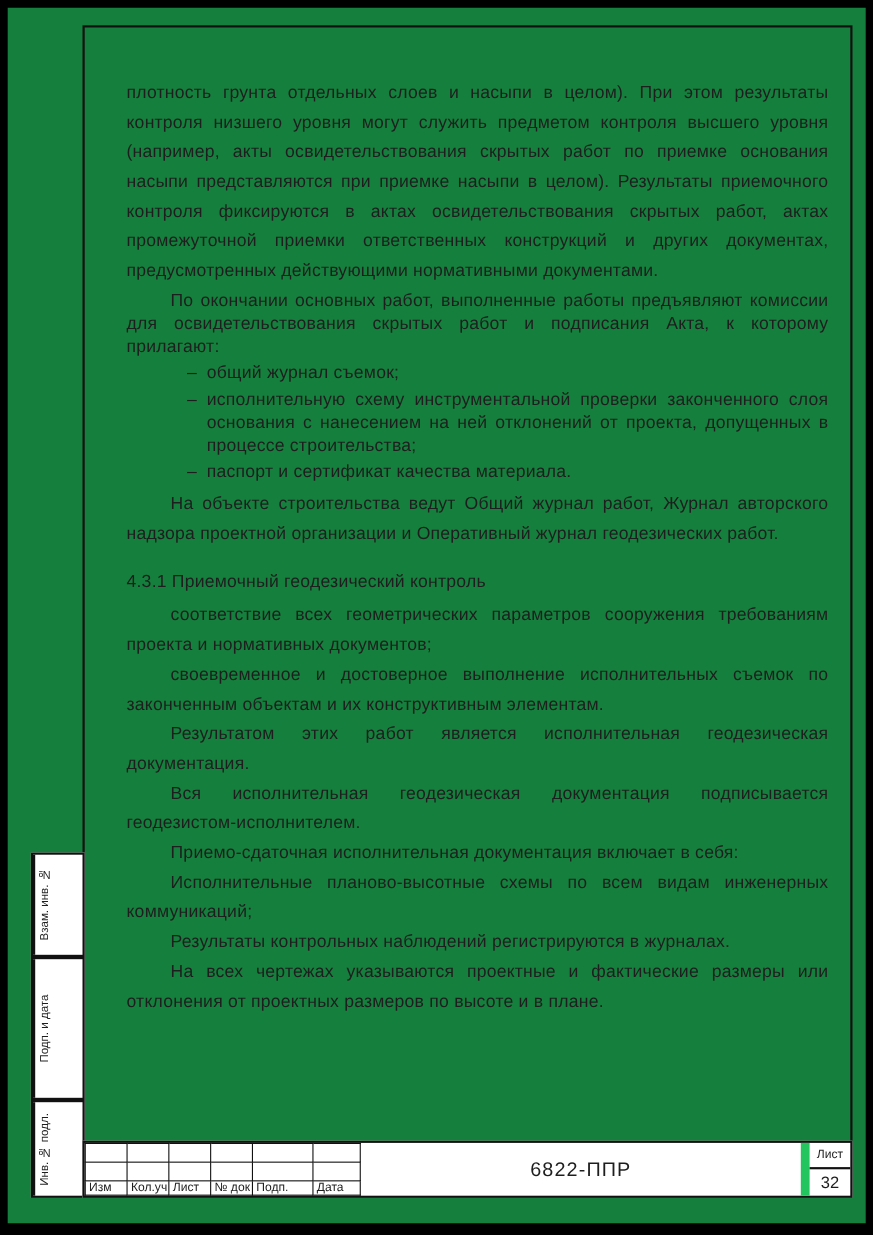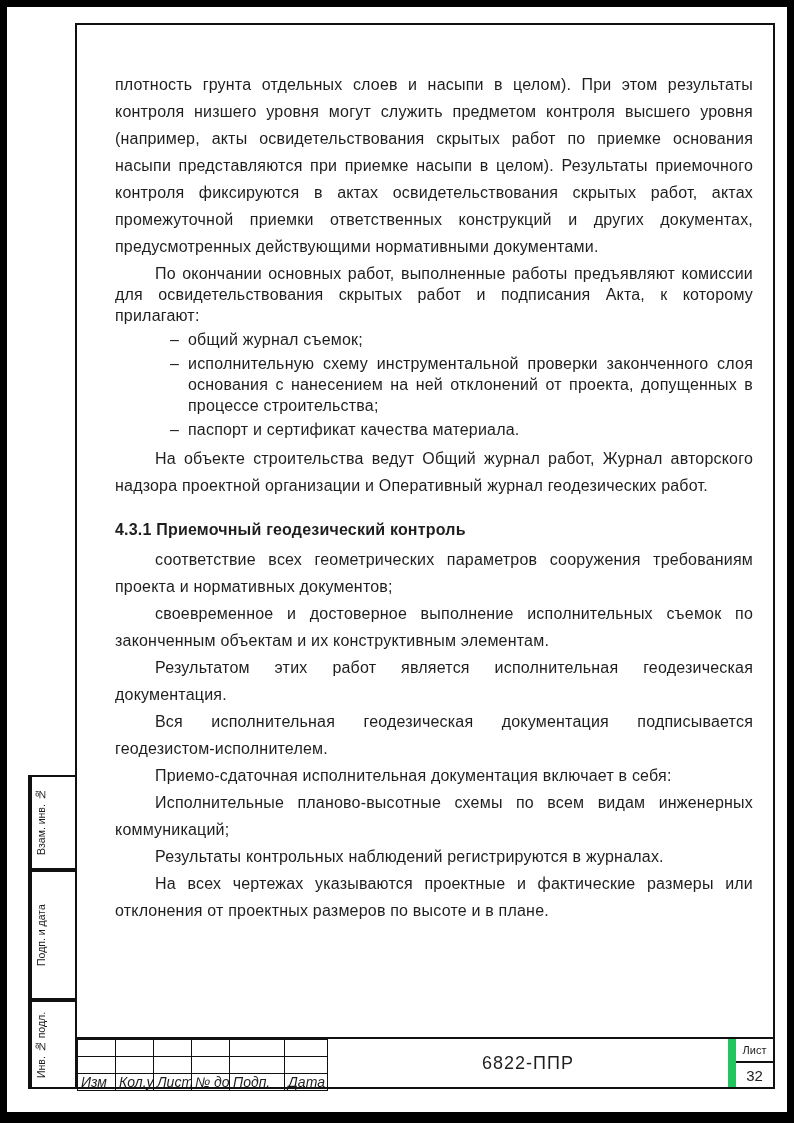--- a/index.html
+++ b/index.html
@@ -1,20 +1,20 @@
 <!DOCTYPE html>
 <html><head>
 <meta charset="utf-8">
 <style>
   html,body { margin:0; padding:0; background:#e8e8e8; }
   .page {
     position:relative;
     width:794px; height:1123px;
     box-sizing:border-box;
-    background:#ffffff;
+    background:#15803d;
     border-style:solid; border-color:#000;
     border-width:7px 7px 11px 7px;
     font-family:"Liberation Sans", sans-serif;
     color:#1e1e1e;
     overflow:hidden;
   }
   
   .frame {
     position:absolute; left:68px; top:16px;  
     width:700px; height:1066px;
@@ -29,21 +29,21 @@
     text-align:justify;
     letter-spacing:0.2px;
   }
   .p { margin:0; line-height:27px; text-indent:40px; }
   .p-first { text-indent:0; margin-top:46px; }
   .p-tight { line-height:21px; margin-top:3px; }
   .blist { list-style:none; margin:3px 0 0 0; padding:0 0 0 55px; line-height:21px; }
   .blist li { position:relative; padding-left:18px; margin-bottom:3px; }
   .bmark { position:absolute; left:0; top:0; text-indent:0; }
   .p-afterlist { margin-top:5px; }
-  .hsec { margin:17px 0 3px 0; font-size:16px; font-weight:bold; line-height:27px; text-align:left; }
+  .hsec { margin:17px 0 3px 0; font-size:16px; font-weight:normal; line-height:27px; text-align:left; }
   
   .stamp {
     position:absolute; left:21px; width:49px;
     box-sizing:border-box; border:2px solid #111;
     display:flex; background:#fff;
   }
   .stamp-label {
     width:19px; box-sizing:border-box; border-right:2px solid #111;
     writing-mode:vertical-rl; transform:rotate(180deg);
     display:flex; align-items:center; justify-content:center;
@@ -57,23 +57,23 @@
   .titleblock {
     position:absolute; left:68px; top:1030px;
     width:700px; height:52px;
     box-sizing:border-box; border:2px solid #111;
     display:flex; background:#fff;
   }
   .revtable { border-collapse:collapse; width:250px; height:100%; table-layout:fixed; }
   .revtable td {
     border:1.5px solid #111;
     padding:0 0 0 3px;
-    font-size:14px;
+    font-size:11px;
     vertical-align:middle;
-    overflow:hidden; white-space:nowrap;font-style:italic;
+    overflow:hidden; white-space:nowrap;
   }
   .rt-r1 td, .rt-r2 td { height:16px; }
   .tb-center {
     flex:1; border-right:8px solid #22c55e;
     display:flex; align-items:center; justify-content:center;
     font-size:18px; letter-spacing:1px;
   }
   .tb-right { width:37px; display:flex; flex-direction:column; }
   .tb-sheet-label {
     height:24px; box-sizing:border-box; border-bottom:2px solid #111;

